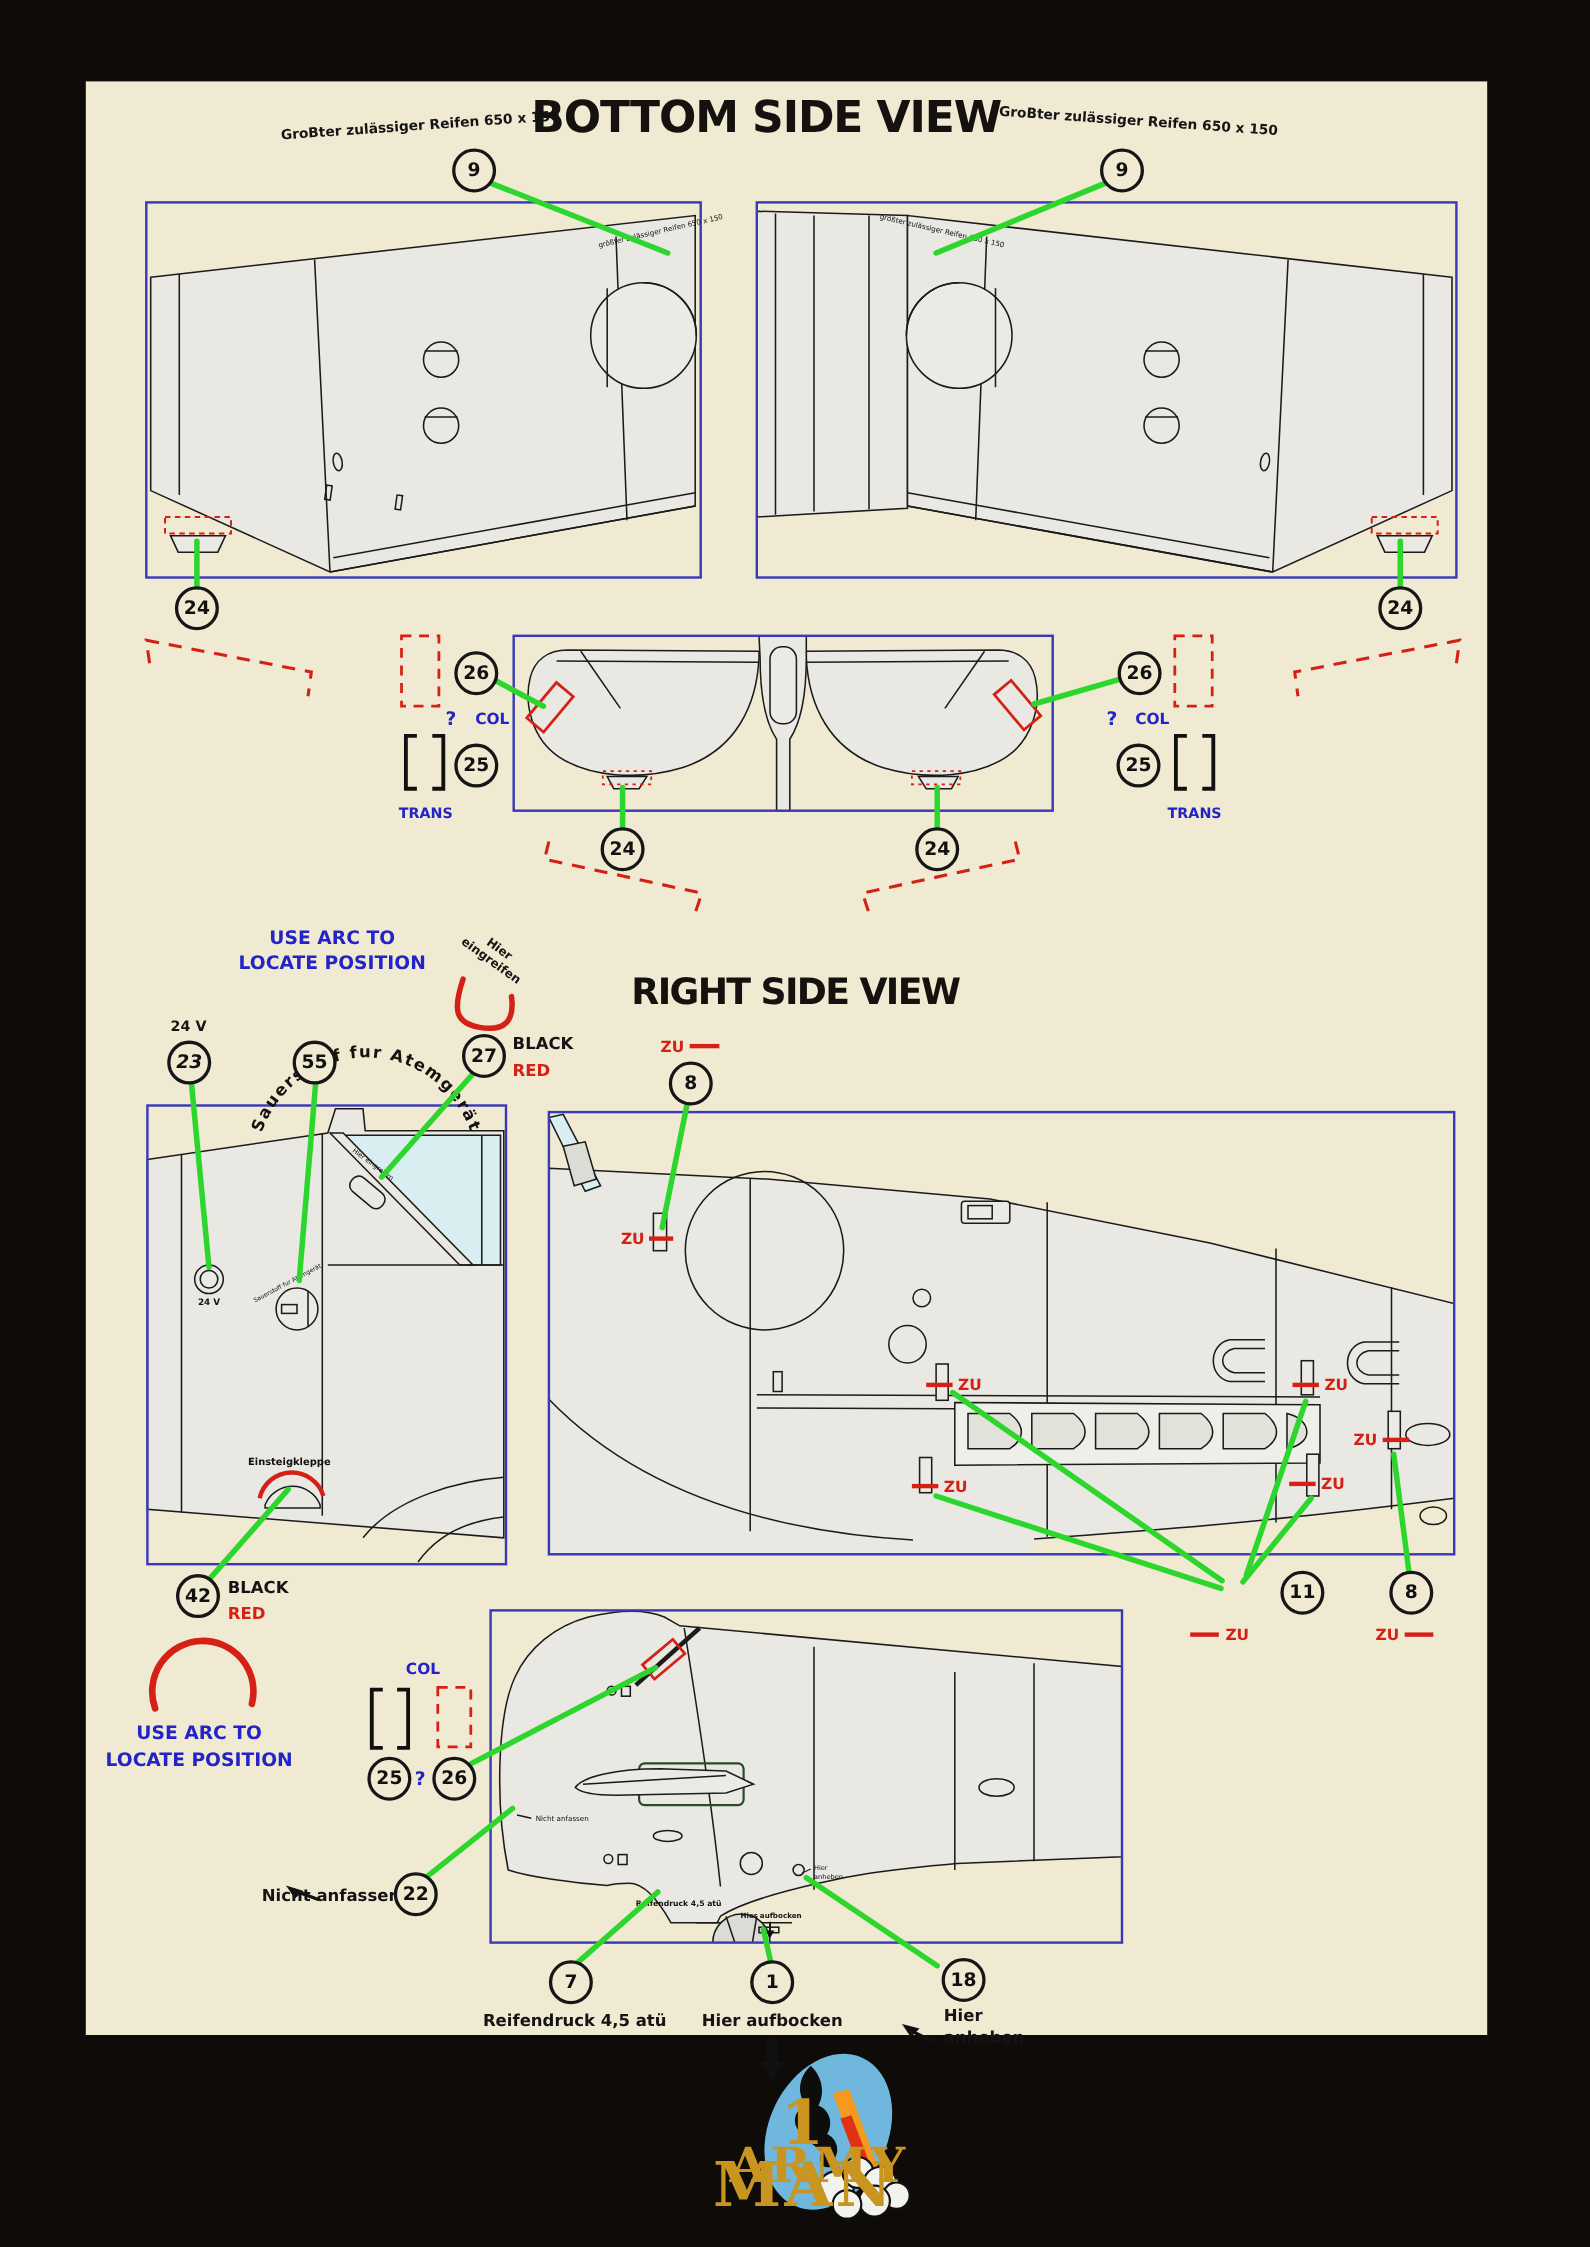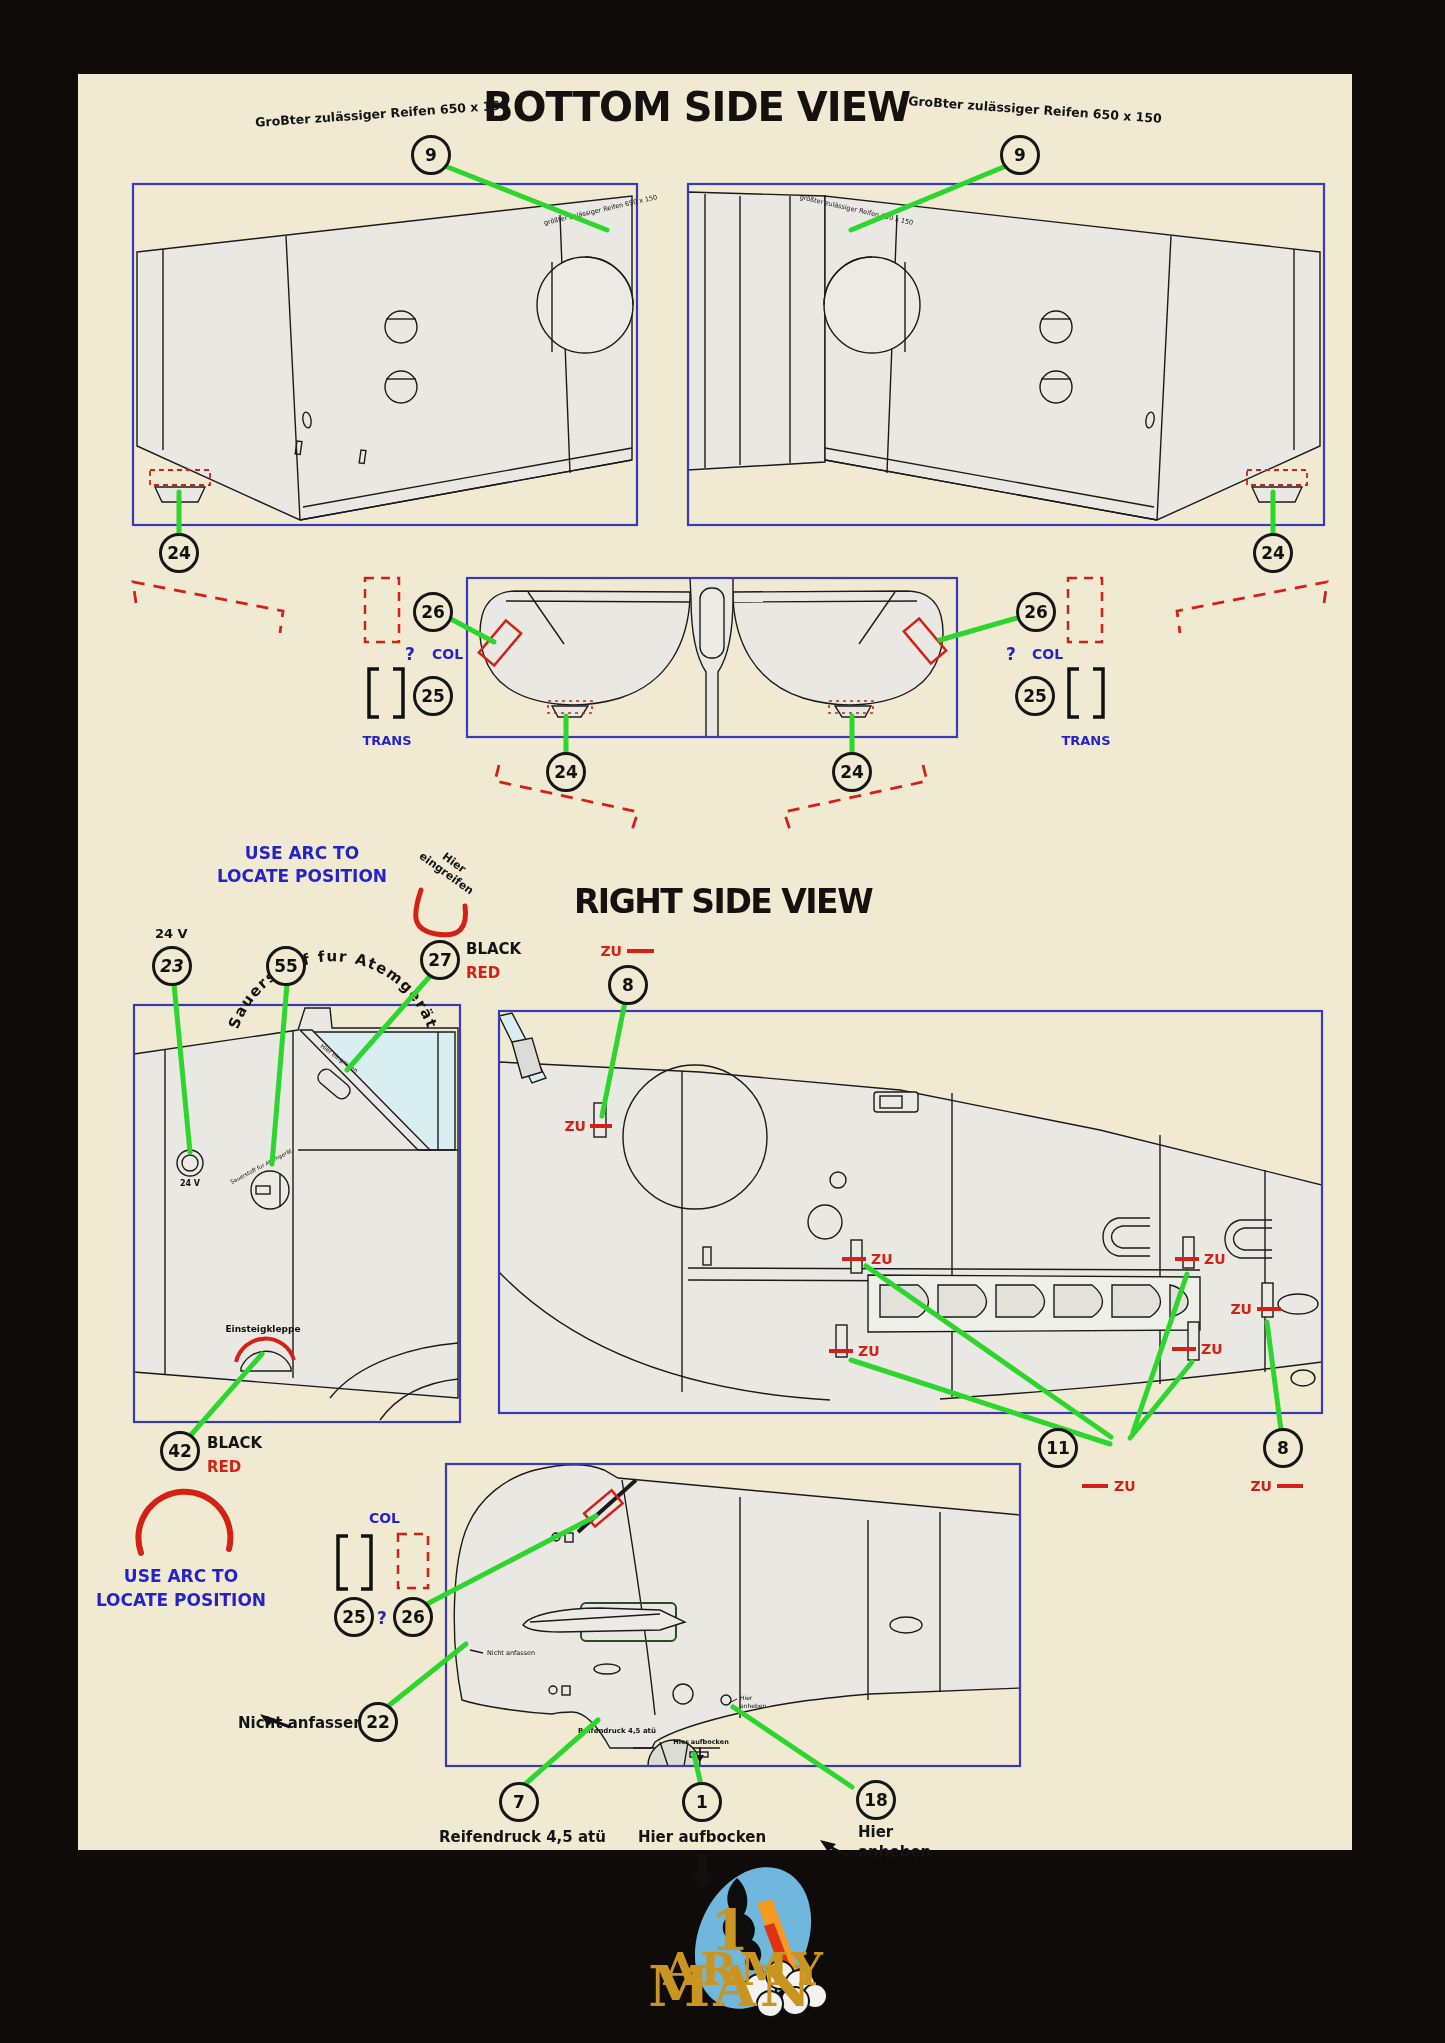--- a/index.html
+++ b/index.html
@@ -353,21 +353,21 @@
   <div class="callout" style="left:1015px;top:676px;">25</div>
   <div class="callout" style="left:546px;top:752px;">24</div>
   <div class="callout" style="left:832px;top:752px;">24</div>
   <div class="callout" style="left:152px;top:946px;font-style:italic;">23</div>
   <div class="callout" style="left:266px;top:946px;">55</div>
   <div class="callout" style="left:420px;top:940px;">27</div>
   <div class="callout" style="left:608px;top:965px;">8</div>
   <div class="callout" style="left:160px;top:1431px;">42</div>
   <div class="callout" style="left:334px;top:1597px;">25</div>
   <div class="callout" style="left:393px;top:1597px;">26</div>
-  <div class="callout" style="left:1038px;top:1428px;text-align:right;">11</div>
+  <div class="callout" style="left:1164px;top:1428px;text-align:right;">11</div>
   <div class="callout" style="left:1263px;top:1428px;">8</div>
   <div class="callout" style="left:358px;top:1702px;">22</div>
   <div class="callout" style="left:499px;top:1782px;">7</div>
   <div class="callout" style="left:682px;top:1782px;">1</div>
   <div class="callout" style="left:856px;top:1780px;">18</div>
 
   <div class="abs" style="left:636px;top:1902px;width:190px;text-align:center;color:#c9941f;font-family:'DejaVu Serif',serif;font-weight:bold;font-size:56px;letter-spacing:3px;line-height:1.0;z-index:7;">1 MAN</div>
   <div class="abs" style="left:636px;top:1948px;width:190px;text-align:right;color:#c9941f;font-family:'DejaVu Serif',serif;font-weight:bold;font-size:44px;letter-spacing:3px;line-height:1.0;z-index:7;">ARMY</div>
 </div>
 

